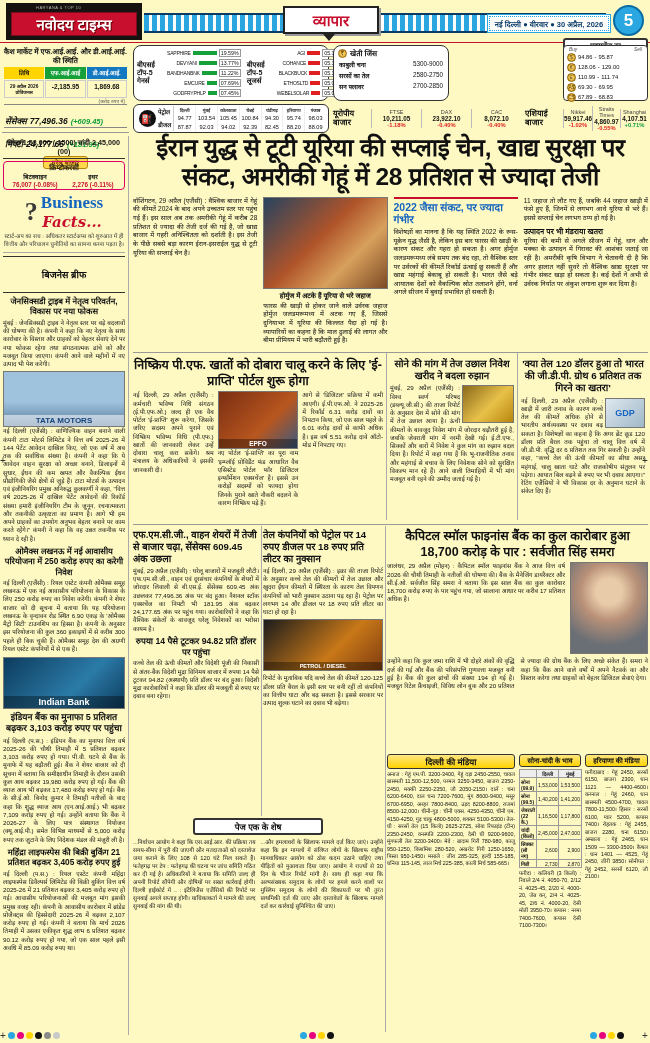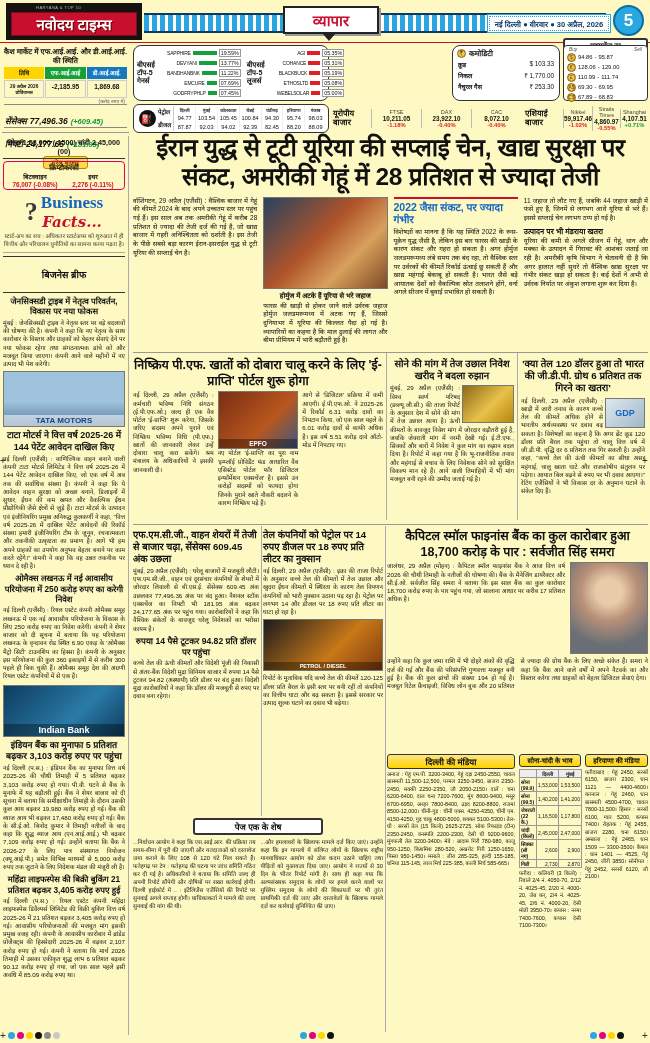--- a/index.html
+++ b/index.html
@@ -320,39 +320,39 @@
         <span class="v">95.74</span>
         <span class="v">88.20</span>
       </div>
     <div class="fuel-city" style="border-right:none">
         <span class="c">पंजाब</span>
         <span class="v">98.03</span>
         <span class="v">88.09</span>
       </div>
   </div>
 
-
-  <div class="abs sbox comm-box">
+  <div class="abs sbox kheti-box">
     <div class="sbox-title">
         <span class="coin">₹</span>
-        <span>कमोडिटी</span>
+        <span>खेती जिंस</span>
       </div>
     <div class="kv-row">
-        <span class="k">क्रूड</span>
-        <span>$ 103.33</span>
+        <span class="k">काबुली चना</span>
+        <span>5300-9000</span>
       </div>
     <div class="kv-row">
-        <span class="k">निकल</span>
-        <span>₹ 1,770.00</span>
+        <span class="k">सरसों का तेल</span>
+        <span>2580-2750</span>
       </div>
     <div class="kv-row">
-        <span class="k">नैचुरल गैस</span>
-        <span>₹ 253.30</span>
-      </div>
-  </div>
+        <span class="k">सन फ्लावर</span>
+        <span>2700-2850</span>
+      </div>
+  </div>
+
 
   <div class="abs banner plain exch-title" style="font-size:7px">एक्सचेंज दर</div>
   <div class="abs sbox exch-box" style="border-radius:4px">
     <div class="exch-head">
         <span>Buy</span>
         <span>Sell</span>
       </div>
     <div class="ex-row"><span class="ex-sym">$</span><span>94.86</span>-<span>95.87</span></div>
     <div class="ex-row"><span class="ex-sym">€</span><span>128.06</span>-<span>129.00</span></div>
     <div class="ex-row"><span class="ex-sym">£</span><span>110.99</span>-<span>111.74</span></div>
@@ -419,21 +419,20 @@
         <span class="bf2">Facts...</span></span>
         </div>
       <div class="bf-txt">स्टार्ट-अप का सच : अधिकतर स्टार्टअप्स को शुरुआत में ही वित्तीय और परिचालन चुनौतियों का सामना करना पड़ता है।</div>
     </div>
     <div class="brief-hd">बिजनेस ब्रीफ</div>
     <div class="a-head" style="font-size:8.3px">जेनसिक्सडी ट्राइब में नेतृत्व परिवर्तन, विकास पर नया फोकस</div>
     <div class="a-body">मुंबई : जेनसिक्सडी ट्राइब ने नेतृत्व स्तर पर बड़े बदलावों की घोषणा की है। कंपनी ने कहा कि नए नेतृत्व के साथ कारोबार के विस्तार और ग्राहकों को बेहतर सेवाएं देने पर नया फोकस रहेगा तथा संगठनात्मक ढांचे को और मजबूत किया जाएगा। कंपनी आने वाले महीनों में नए उत्पाद भी पेश करेगी।</div>
     <div class="photo" style="height:56px;background:linear-gradient(180deg,#9fc3dd 55%,#5b7da0);color:#16457c;margin-top:3px">
       <div class="ph-cap" style="background:rgba(255,255,255,.55);color:#16457c">TATA MOTORS</div>
     </div>
-    <div class="a-head">टाटा मोटर्स ने वित्त वर्ष 2025-26 में 144 पेटेंट आवेदन दाखिल किए</div>
     <div class="a-body">नई दिल्ली (एजैंसी) : वाणिज्यिक वाहन बनाने वाली कंपनी टाटा मोटर्स लिमिटेड ने वित्त वर्ष 2025-26 में 144 पेटेंट आवेदन दाखिल किए, जो एक वर्ष में अब तक की सर्वाधिक संख्या है। कंपनी ने कहा कि ये आवेदन वाहन सुरक्षा को अच्छा बनाने, डिजाइनों में सुधार, ईंधन की कम खपत और वैकल्पिक ईंधन प्रौद्योगिकी जैसे क्षेत्रों से जुड़े हैं। टाटा मोटर्स के उत्पादन एवं इंजीनियरिंग प्रमुख अनिरुद्ध कुलकर्णी ने कहा, "वित्त वर्ष 2025-26 में दाखिल पेटेंट आवेदनों की रिकॉर्ड संख्या हमारी इंजीनियरिंग टीम के जुनून, रचनात्मकता और तकनीकी उत्कृष्टता का प्रमाण है। आगे भी हम अपने ग्राहकों का उपयोग अनुभव बेहतर बनाने पर काम करते रहेंगे।" कंपनी ने कहा कि वह उन्नत तकनीक पर ध्यान दे रही है।</div>
     <div class="a-head" style="font-size:8.3px">ओमैक्स लखनऊ में नई आवासीय परियोजना में 250 करोड़ रुपए का करेगी निवेश</div>
     <div class="a-body">नई दिल्ली (एजैंसी) : रियल एस्टेट कंपनी ओमैक्स समूह लखनऊ में एक नई आवासीय परियोजना के विकास के लिए 250 करोड़ रुपए का निवेश करेगी। कंपनी ने शेयर बाजार को दी सूचना में बताया कि यह परियोजना लखनऊ के वृन्दावन रोड स्थित 6.90 एकड़ के 'ओमैक्स मैट्रो सिटी' टाउनशिप का हिस्सा है। कंपनी के अनुसार इस परियोजना की कुल 360 इकाइयों में से करीब 300 पहले ही बिक चुकी हैं। ओमैक्स समूह देश की अग्रणी रियल एस्टेट कंपनियों में से एक है।</div>
     <div class="photo" style="height:52px;background:linear-gradient(135deg,#0d3c5e,#2b7ba8 60%,#0d3c5e);margin-top:4px">
       <div class="ph-cap" style="font-size:9px">Indian Bank</div>
     </div>
     <div class="a-head">इंडियन बैंक का मुनाफा 5 प्रतिशत बढ़कर 3,103 करोड़ रुपए पर पहुंचा</div>
     <div class="a-body">नई दिल्ली (प.स.) : इंडियन बैंक का मुनाफा वित्त वर्ष 2025-26 की चौथी तिमाही में 5 प्रतिशत बढ़कर 3,103 करोड़ रुपए हो गया। पी.वी. घटने से बैंक के मुनाफे में यह बढ़ौतरी हुई। बैंक ने शेयर बाजार को दी सूचना में बताया कि समीक्षाधीन तिमाही के दौरान उसकी कुल आय बढ़कर 19,980 करोड़ रुपए हो गई। बैंक की ब्याज आय भी बढ़कर 17,480 करोड़ रुपए हो गई। बैंक के सी.ई.ओ. बिनोद कुमार ने तिमाही नतीजों के बाद कहा कि शुद्ध ब्याज आय (एन.आई.आई.) भी बढ़कर 7,109 करोड़ रुपए हो गई। उन्होंने बताया कि बैंक ने 2026-27 के लिए पात्र संस्थागत नियोजन (क्यू.आई.पी.) समेत विभिन्न माध्यमों से 5,000 करोड़ रुपए तक जुटाने के लिए निदेशक मंडल की मंजूरी ली है।</div>
     <div class="a-head" style="font-size:8.3px">महिंद्रा लाइफस्पेस की बिक्री बुकिंग 21 प्रतिशत बढ़कर 3,405 करोड़ रुपए हुई</div>
     <div class="a-body">नई दिल्ली (प.स.) : रियल एस्टेट कंपनी महिंद्रा लाइफस्पेस डिवैल्पर्स लिमिटेड की बिक्री बुकिंग वित्त वर्ष 2025-26 में 21 प्रतिशत बढ़कर 3,405 करोड़ रुपए हो गई। आवासीय परियोजनाओं की मजबूत मांग इसकी प्रमुख वजह रही। कंपनी के आवासीय कारोबार में ब्रांडेड प्रोजैक्ट्स की हिस्सेदारी 2025-26 में बढ़कर 2,107 करोड़ रुपए हो गई। कंपनी ने बताया कि मार्च 2026 तिमाही में उसका एकीकृत शुद्ध लाभ 6 प्रतिशत बढ़कर 90.12 करोड़ रुपए हो गया, जो एक साल पहले इसी अवधि में 85.09 करोड़ रुपए था।</div>

